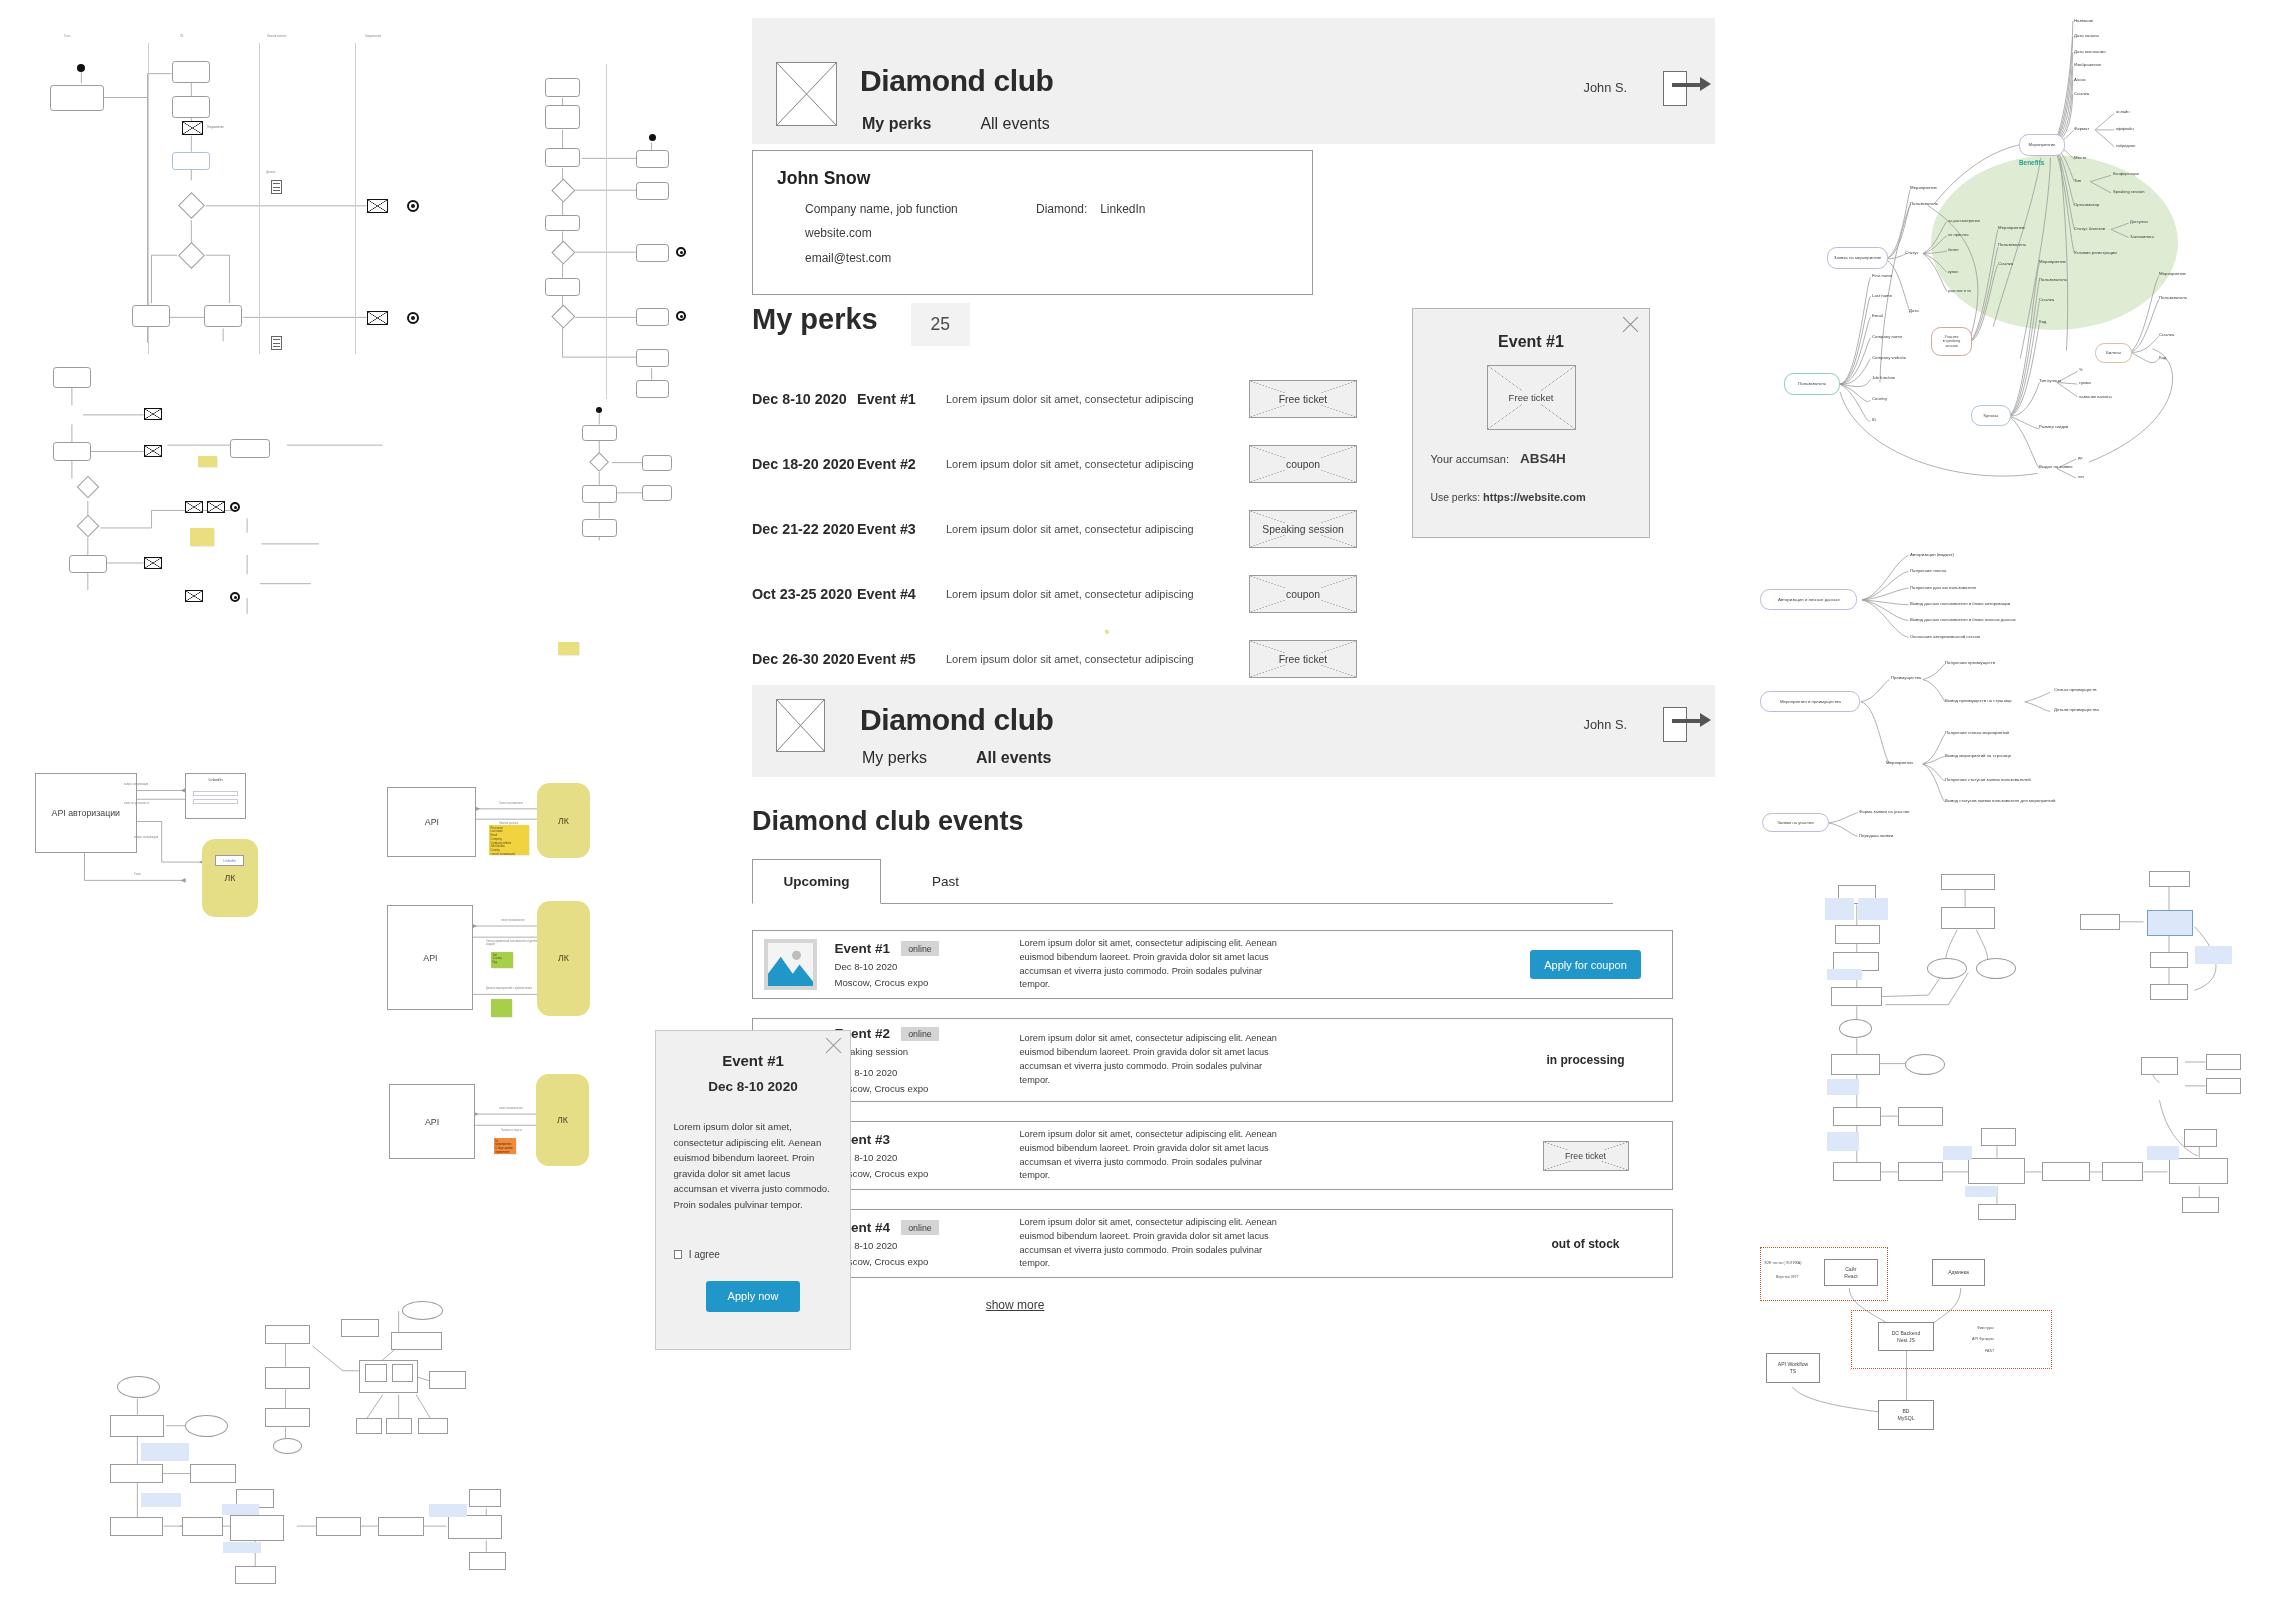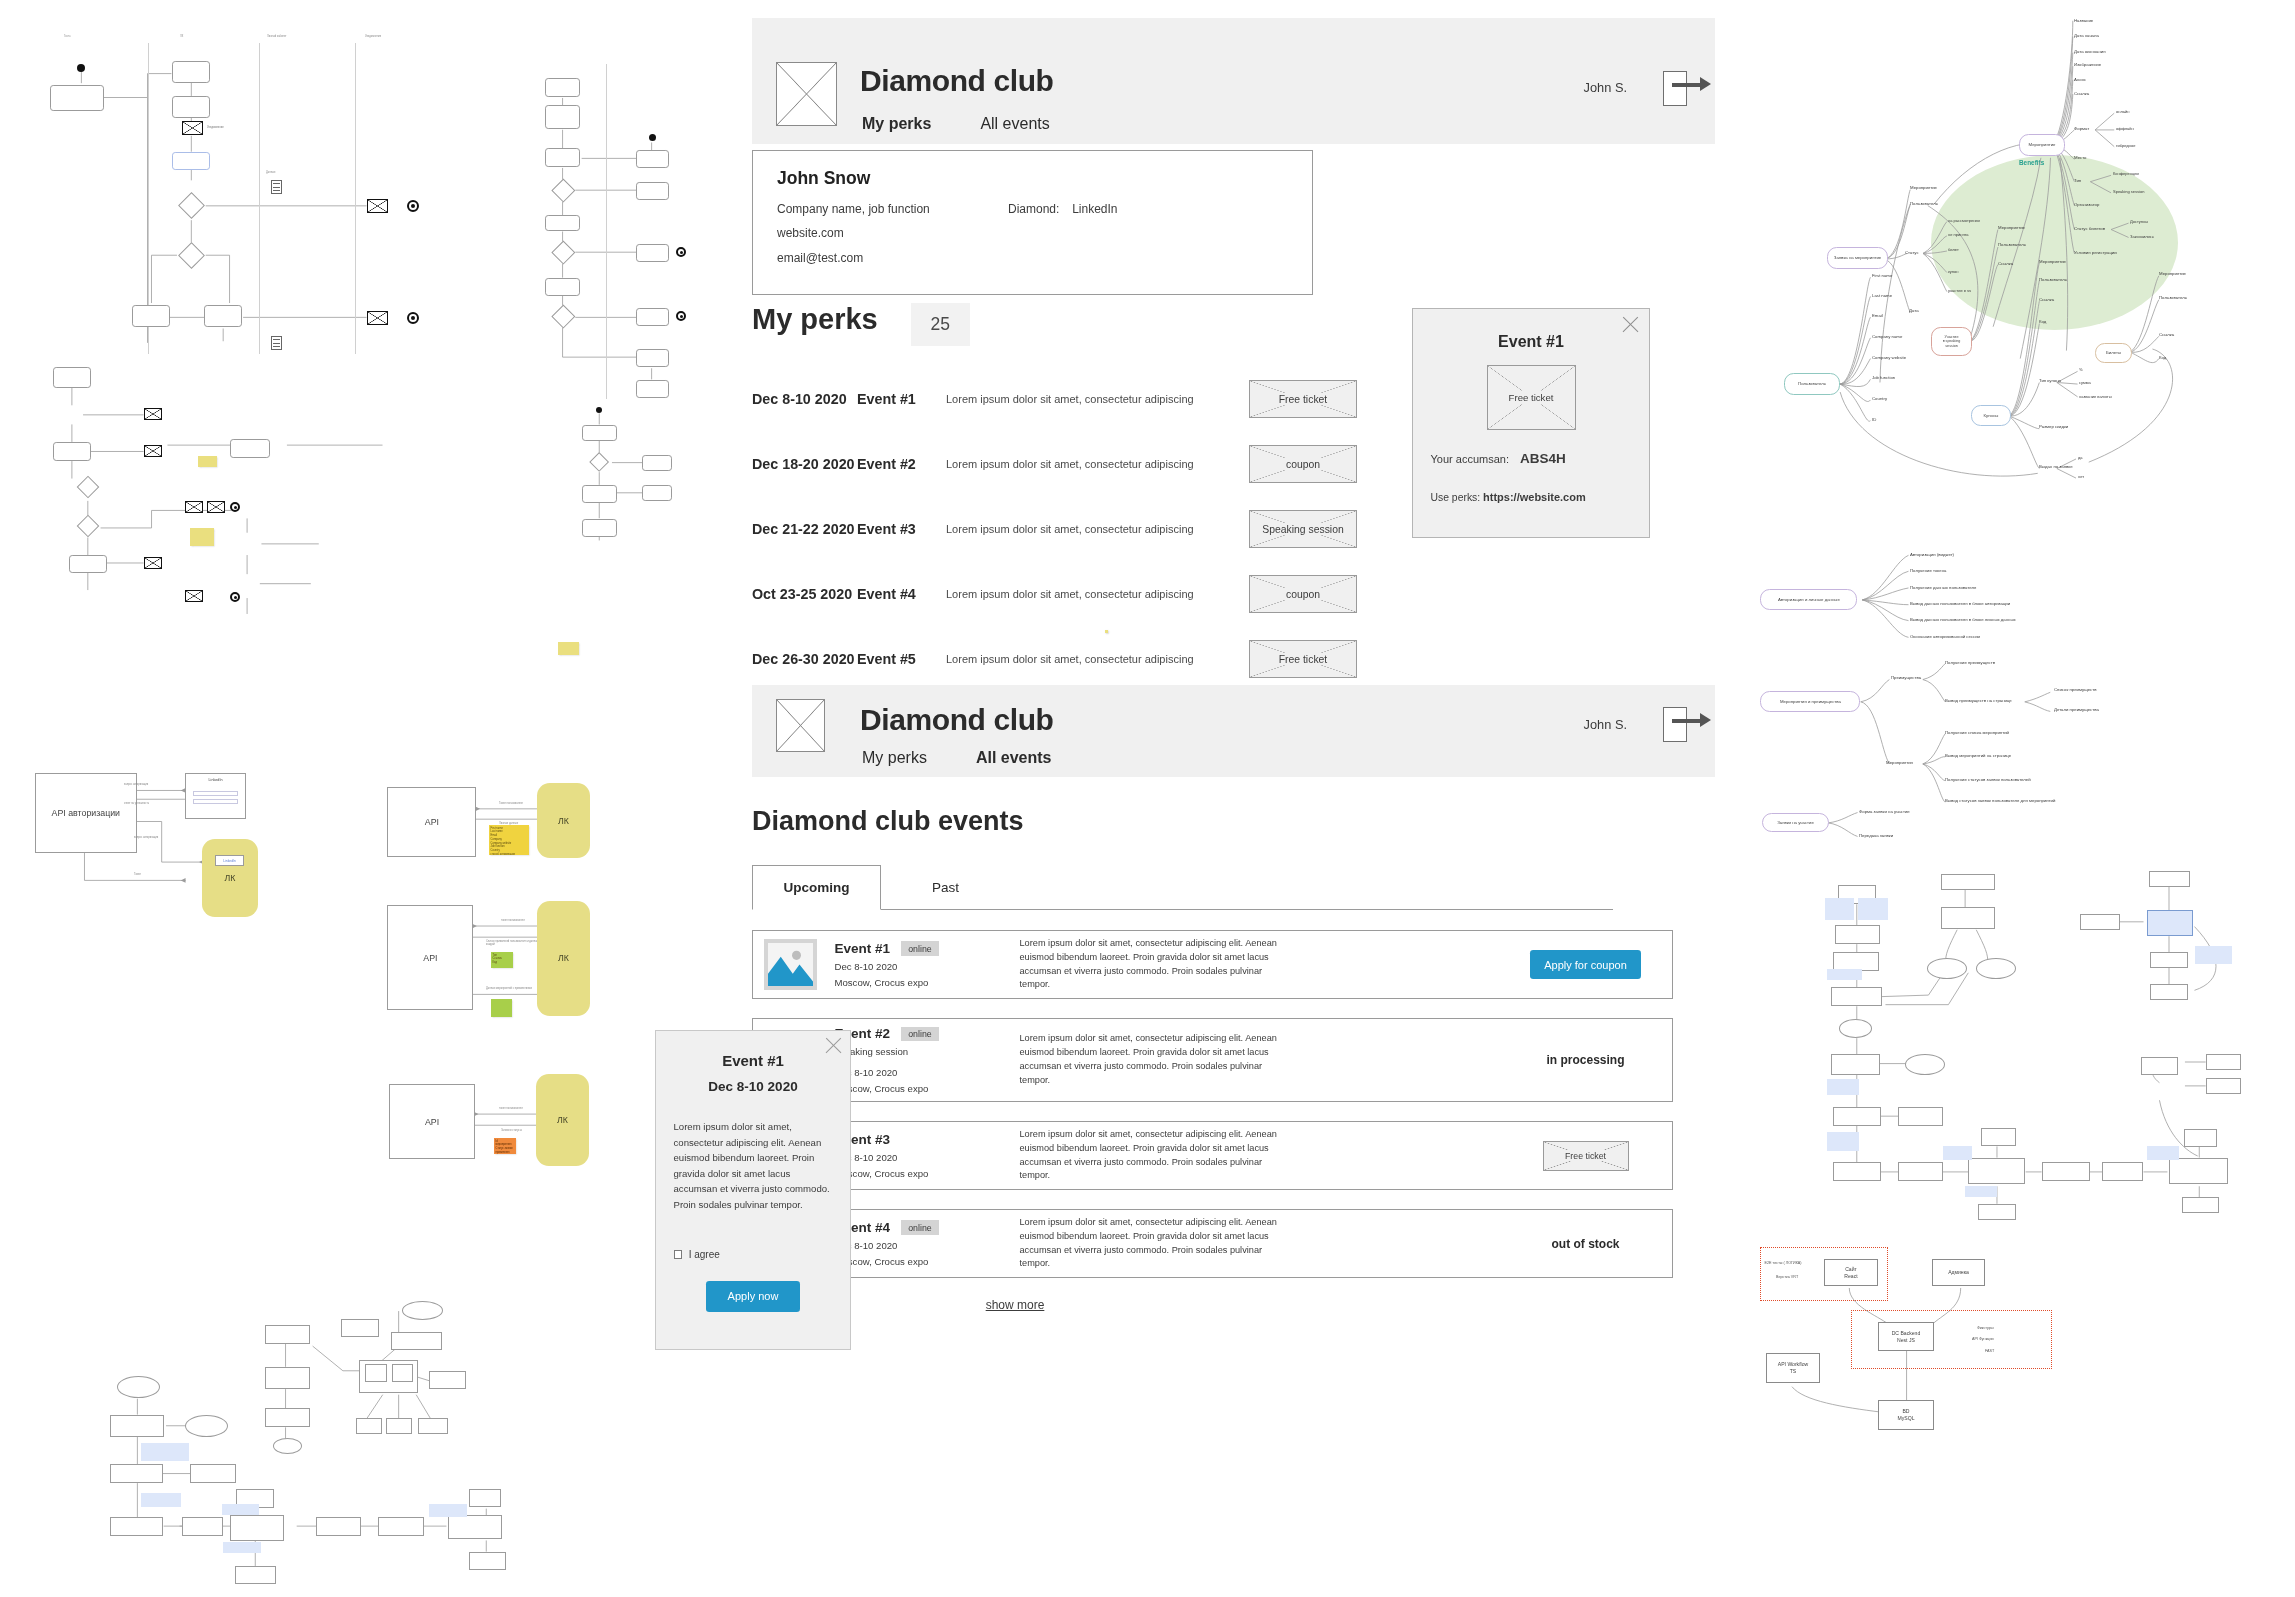--- a/index.html
+++ b/index.html
@@ -48,21 +48,21 @@
     content:""; position:absolute; right:-10.4px; top:-5.6px;
     border-left:11px solid #555; border-top:7.2px solid transparent; border-bottom:7.2px solid transparent;
   }
 
   
   .profile-card {
     position:absolute; left:0; top:132px; width:561px; border:1.6px solid #9a9a9a;
     background:#fff; padding:17.5px 24px 19px 24px;
   }
   .profile-name { font-size:17.5px; font-weight:bold; color:#222; margin-bottom:12.8px; }
-  .profile-grid { display:flex; }
+  .profile-grid { display:flex;margin-left:28px; }
   .profile-left { width:231px; }
   .profile-left div { font-size:12px; color:#3c3c3c; margin-bottom:10.4px; }
   .profile-right { font-size:12px; color:#3c3c3c; display:flex; gap:12.8px; }
   .profile-right .acc-val { }
 
   
   .perks-title-row { position:absolute; left:0; top:285px; display:flex; align-items:flex-start; gap:33px; }
   .perks-title { font-size:29px; font-weight:bold; color:#2b2b2b; }
   .perks-count {
     background:#f2f2f2; width:59px; height:43px; display:flex; align-items:center;
@@ -660,21 +660,21 @@
         <span class="active">All events</span>
       </div>
       <div class="wf-user" style="top:32px;">John S.</div>
       <div class="wf-logout" style="top:22px;">
           <div class="arr"></div>
         </div>
     </div>
 
     <div style="position:absolute; left:0; top:121px; font-size:27px; font-weight:bold; color:#2b2b2b;">Diamond club events</div>
 
-    <div class="tabs" style="top:180px;">
+    <div class="tabs" style="top:174px;">
       <div class="tab active">Upcoming</div>
       <div class="tab">Past</div>
     </div>
 
     <div class="ev-list" style="top:245px;">
 
       <div class="ev-card">
         <div class="ev-thumb">
             <div class="ev-thumb-in">
           <svg viewBox="0 0 60 56" preserveAspectRatio="none">

